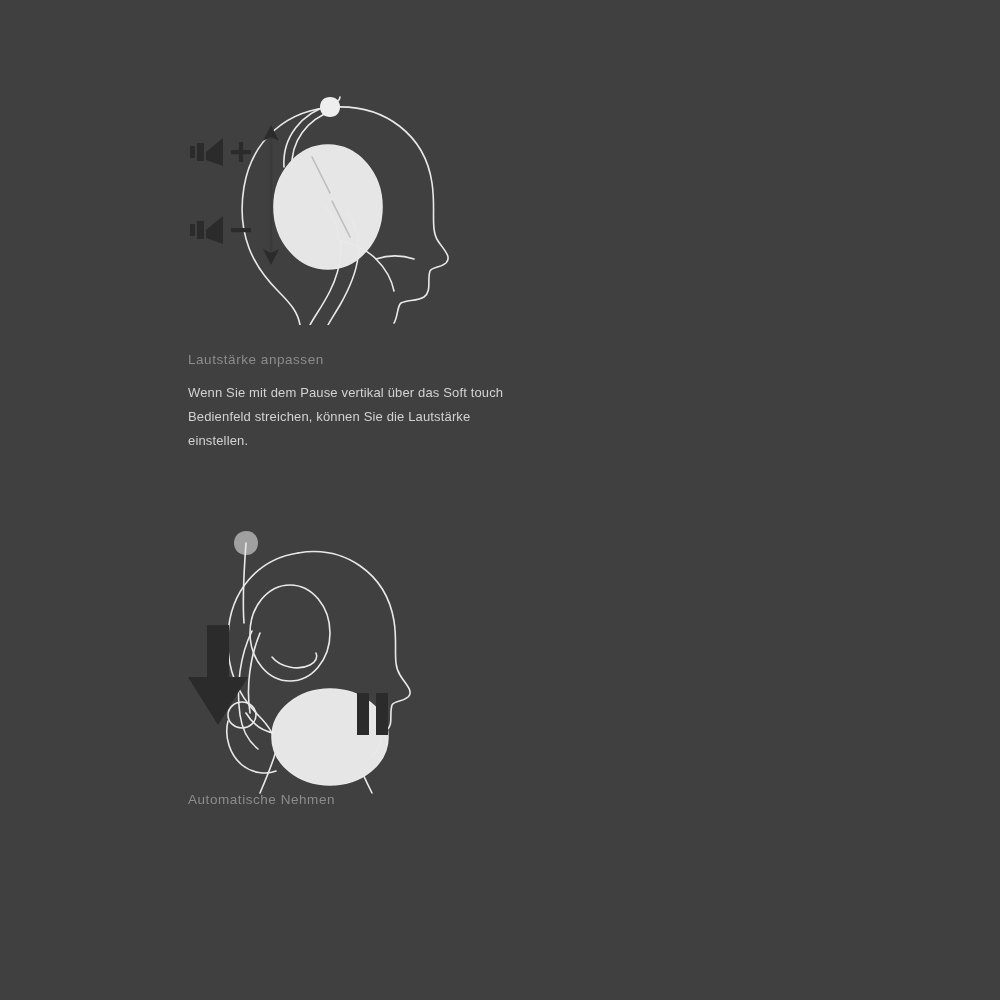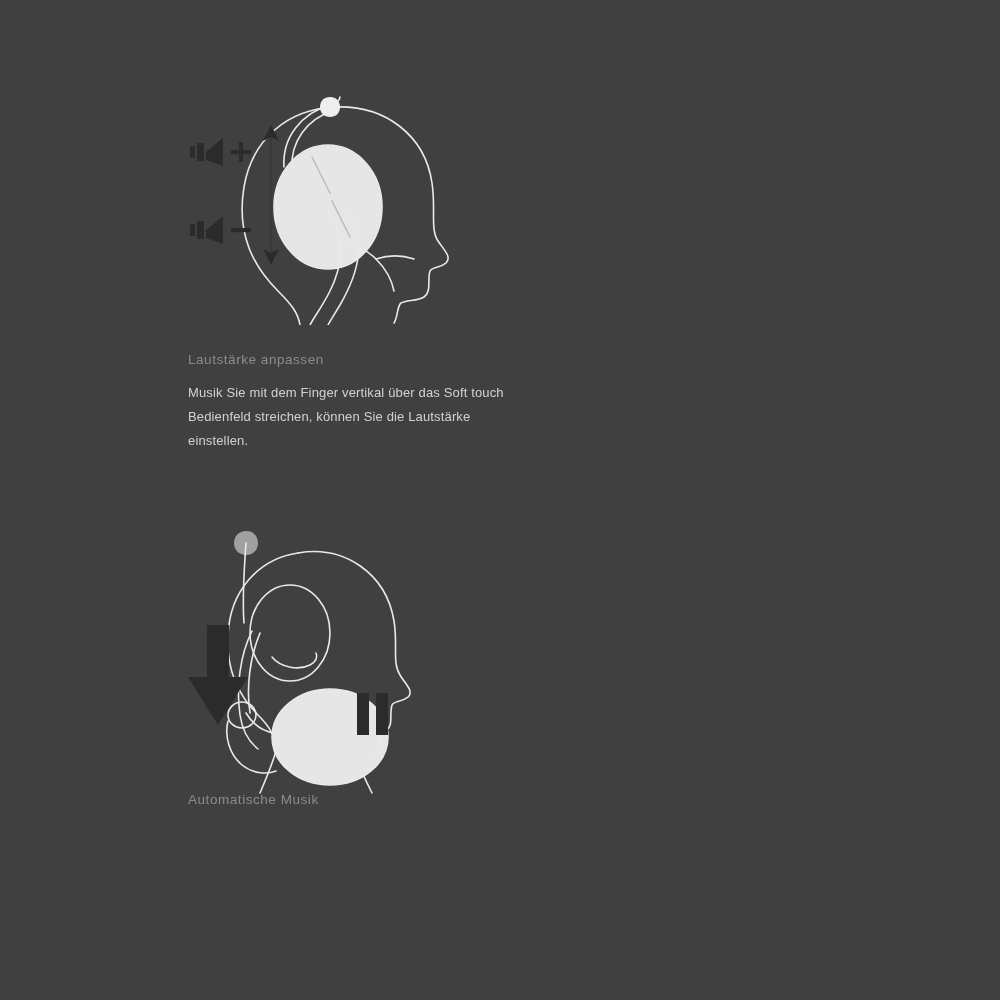--- a/index.html
+++ b/index.html
@@ -130,21 +130,21 @@
           <svg width="26" height="140" viewBox="0 0 26 140">
             <line class="arrow-thin" x1="13" y1="12" x2="13" y2="128"></line>
             <path class="blk" d="M13 0 L21 16 L13 12 L5 16 Z"></path>
             <path class="blk" d="M13 140 L5 124 L13 128 L21 124 Z"></path>
           </svg>
         </div>
       </div>
 
       <div class="panel-text txt-l t-top">
         <p class="heading">Lautstärke anpassen</p>
-        <p class="body">Musik Sie mit dem Finger vertikal über das Soft touch Bedienfeld streichen, können Sie die Lautstärke einstellen.</p>
+        <p class="body">Wenn Sie mit dem Pause vertikal über das Soft touch Bedienfeld streichen, können Sie die Lautstärke einstellen.</p>
       </div>
     </div>
 
     <div class="panel p2">
       <div class="panel-art">
         
 
         
         
         
@@ -192,21 +192,21 @@
 
         <div class="glyph" style="left:175px;top:168px;">
           <svg width="36" height="42" viewBox="0 0 36 42">
             <rect class="blk" x="2" y="0" width="12" height="42"></rect>
             <rect class="blk" x="21" y="0" width="12" height="42"></rect>
           </svg>
         </div>
       </div>
 
       <div class="panel-text txt-l t-bot">
-        <p class="heading">Automatische Musik</p>
+        <p class="heading">Automatische Nehmen</p>
       </div>
     </div>
 
     <div class="panel p4">
       <div class="panel-art">
         
 
         
         
 

